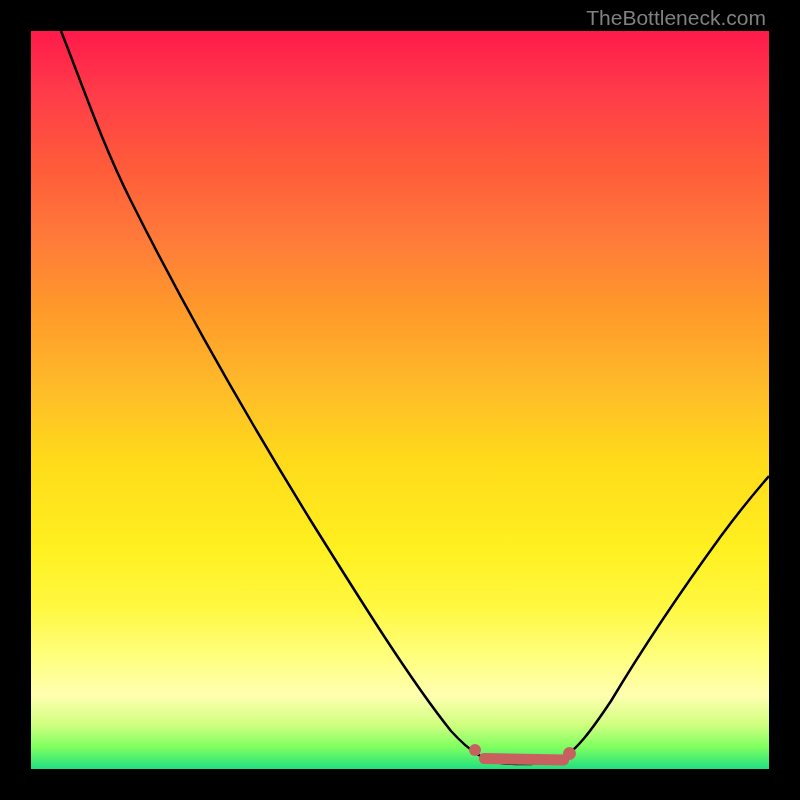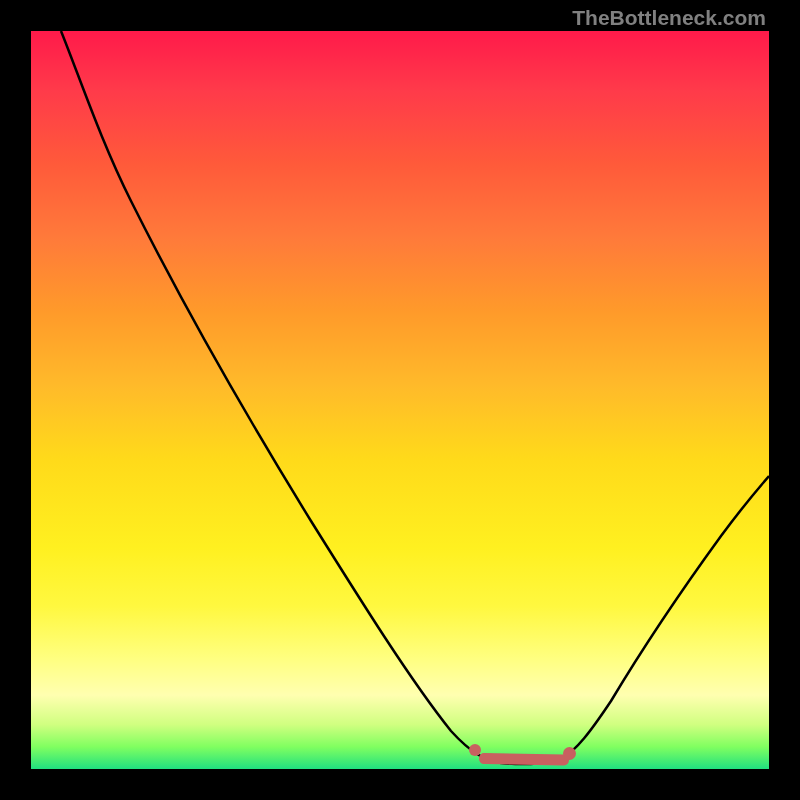--- a/index.html
+++ b/index.html
@@ -46,21 +46,21 @@
       #80ff60 97%,
       #20e080 100%
     );
   }
   .watermark {
     position: absolute;
     top: 6px;
     right: 34px;
     font-size: 21px;
     color: #808080;
-    font-weight: bold;
+    font-weight: normal;
   }
   svg.curve {
     position: absolute;
     left: 0;
     top: 0;
     width: 100%;
     height: 100%;
   }
   .marker {
     position: absolute;

